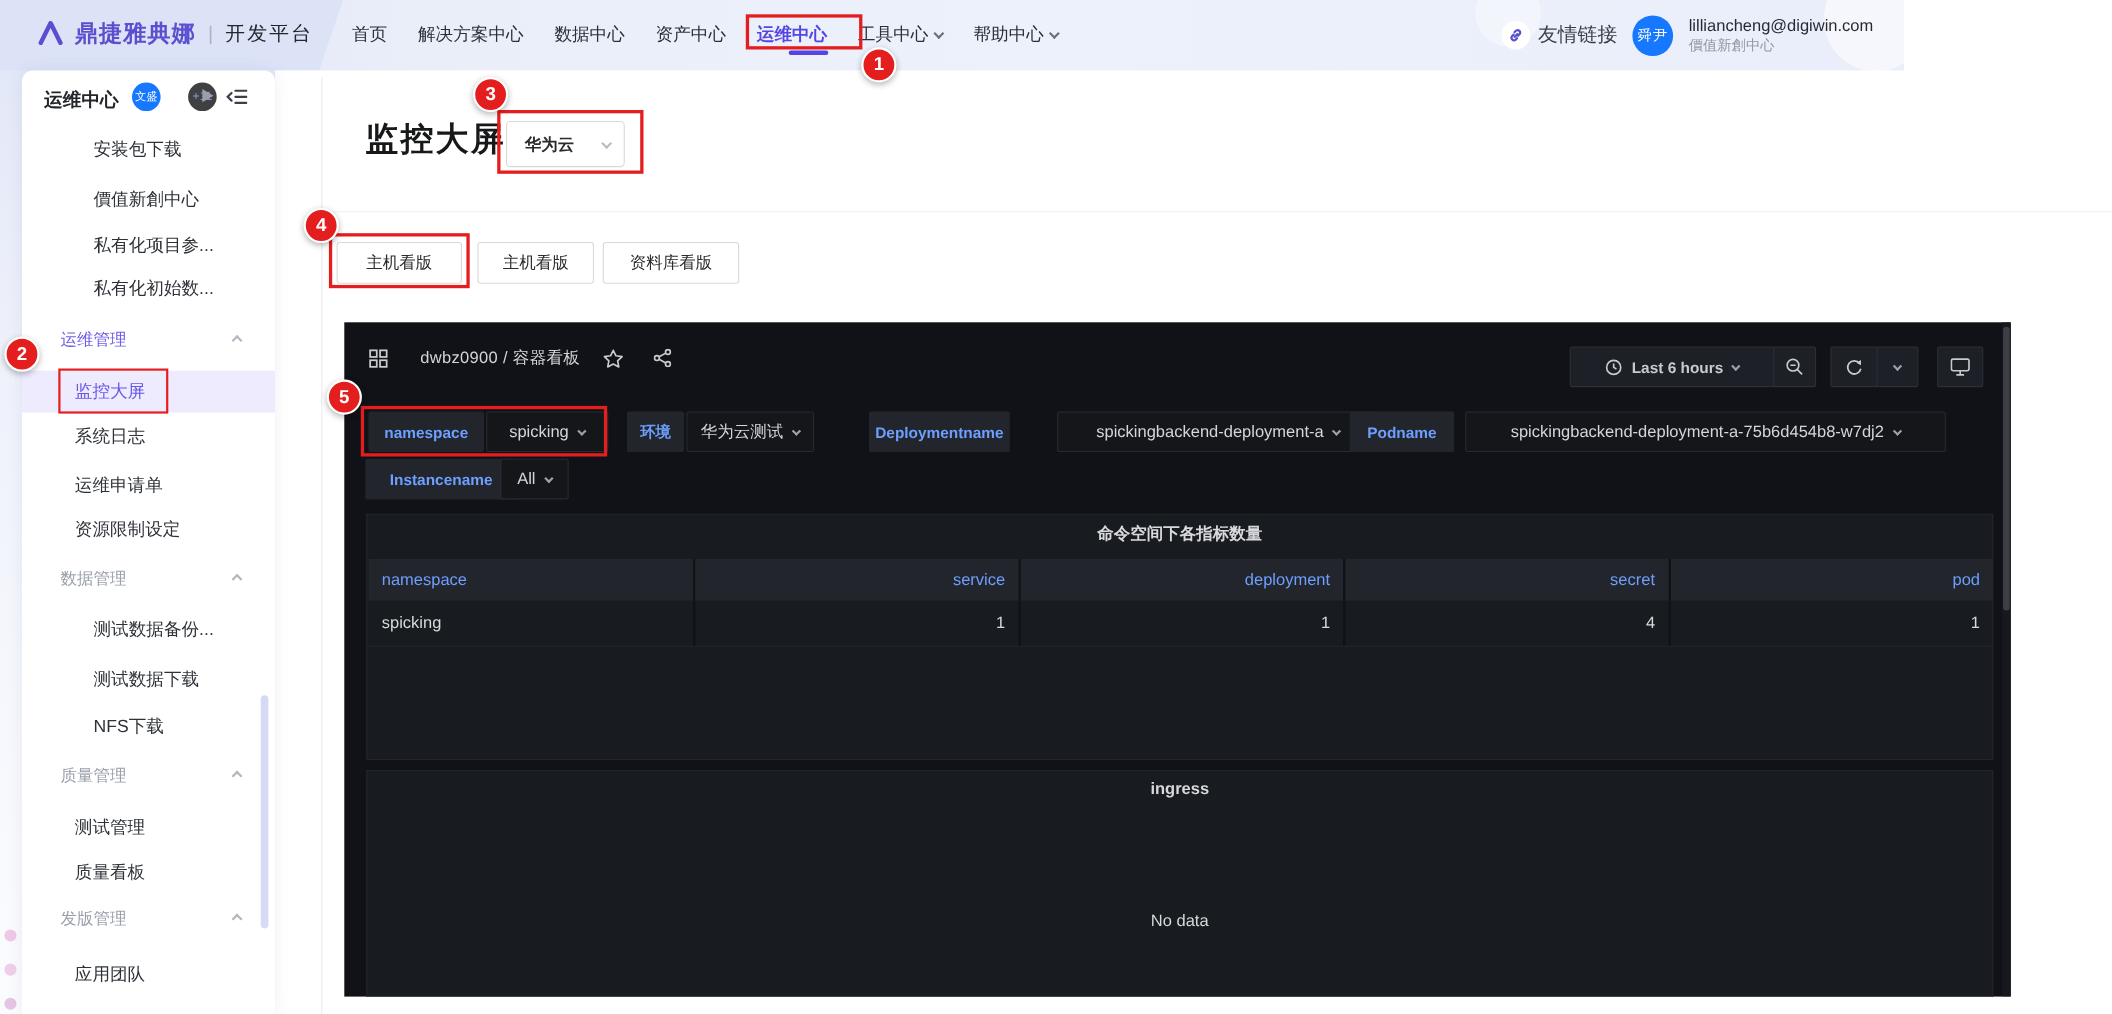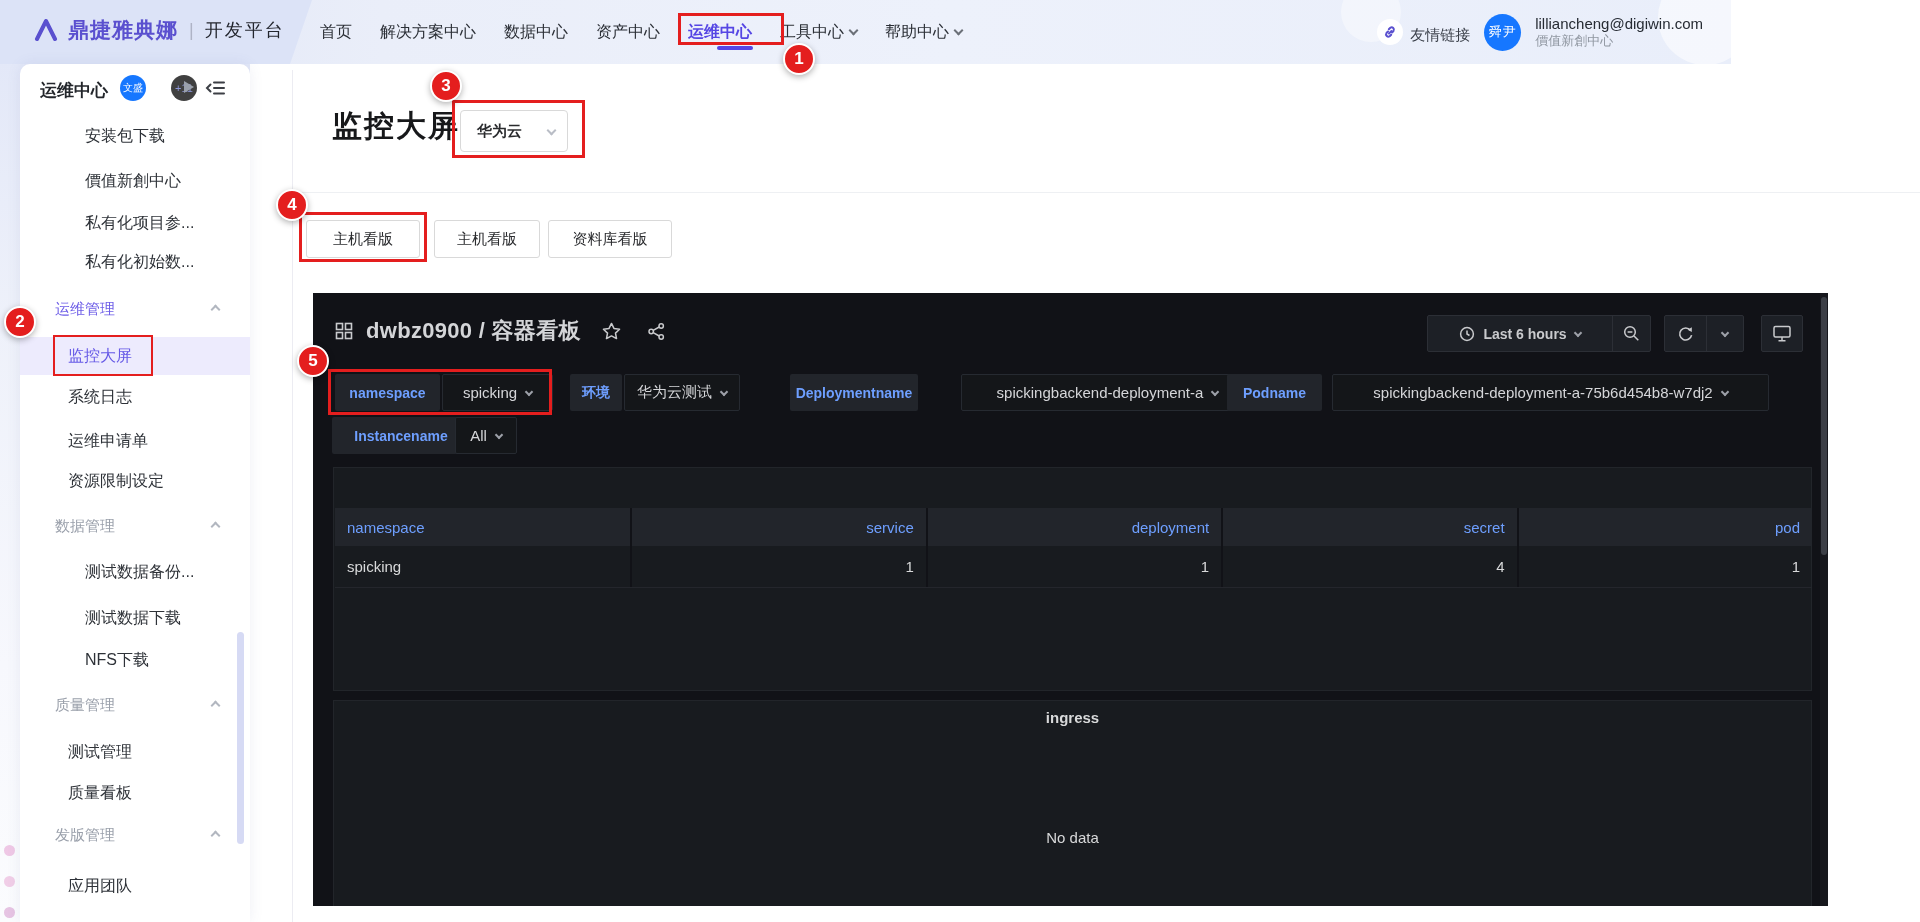--- a/index.html
+++ b/index.html
@@ -15,21 +15,21 @@
   .logo-wrap{position:absolute;left:33px;top:16px;display:flex;align-items:center;gap:9px;}
   .brand{font-size:21px;font-weight:bold;color:#5a50cf;letter-spacing:1px;}
   .logo-div{color:#aeb3c6;font-size:18px;margin:0 2px;}
   .product{font-size:18px;color:#23262e;letter-spacing:2px;}
   .topnav{position:absolute;left:320px;top:0;height:64px;display:flex;align-items:center;gap:28px;}
   .nav-item{font-size:16px;color:#2b2f36;cursor:pointer;display:flex;align-items:center;gap:6px;position:relative;height:64px;line-height:64px;}
   .nav-item .chev{color:#6b7078;margin-top:-3px;}
   .nav-item.active{color:#5546e4;font-weight:bold;}
   .nav-underline{position:absolute;left:717px;top:46px;width:36px;height:4px;border-radius:2px;background:#5546e4;}
   .top-right{position:absolute;right:28px;top:0;height:64px;display:flex;align-items:center;gap:14px;}
-  .friend-link{display:flex;align-items:flex-end;gap:7px;font-size:15px;color:#3a3f49;cursor:pointer;}
+  .friend-link{display:flex;align-items:flex-start;gap:7px;font-size:18px;color:#3a3f49;cursor:pointer;}
   .link-badge{width:26px;height:26px;border-radius:50%;background:#fff;display:flex;align-items:center;justify-content:center;}
   .avatar{width:37px;height:37px;border-radius:50%;background:#1677ff;color:#fff;font-size:13px;display:flex;align-items:center;justify-content:center;letter-spacing:1px;cursor:pointer;}
   .user-block{line-height:1.25;}
   .user-email{font-size:15px;color:#262b33;}
   .user-org{font-size:13px;color:#9097a1;}
 
   
   .left-zone{position:absolute;left:0;top:62px;width:250px;height:860px;
     background:linear-gradient(180deg,#e3e8f8 0%,#eef1fa 30%,#f7f8fd 70%,#fbfcfe 100%);}
   .sidebar{position:absolute;left:20px;top:64px;width:230px;height:858px;background:#fff;
@@ -60,21 +60,21 @@
   .env-select{position:absolute;left:460px;top:110px;width:108px;height:42px;border:1px solid #d9d9d9;border-radius:4px;
     background:#fff;display:flex;align-items:center;justify-content:space-between;padding:0 12px 0 16px;cursor:pointer;}
   .env-select .val{font-size:15px;font-weight:bold;color:#2a2b2e;}
   .env-select .chev{color:#b9bdc6;margin-top:-2px;}
   .tab-btn{position:absolute;top:220px;height:38px;border:1px solid #d9d9d9;border-radius:3px;background:#fff;
     display:flex;align-items:center;justify-content:center;font-size:15px;color:#2b2c2f;cursor:pointer;}
 
   
   .grafana{position:absolute;left:313px;top:293px;width:1515px;height:613px;background:#111217;overflow:hidden;z-index:4;}
   .gf-head-title{position:absolute;left:22px;top:23px;display:flex;align-items:center;gap:13px;color:#d4d5d8;}
-  .gf-bc{font-size:22px;font-weight:700;letter-spacing:.3px;cursor:pointer;}
+  .gf-bc{font-size:15px;font-weight:400;letter-spacing:.3px;cursor:pointer;margin-left:16px;}
   .gf-icon{color:#c9cacd;display:inline-flex;cursor:pointer;}
   .gf-btn-group{position:absolute;top:22px;height:37px;display:flex;border:1px solid #2c2f36;border-radius:2px;background:#1d2026;}
   .gf-btn{height:100%;display:flex;align-items:center;justify-content:center;gap:8px;color:#c9cacd;cursor:pointer;padding:0 10px;}
   .gf-btn + .gf-btn{border-left:1px solid #2c2f36;}
   .gf-btn .txt{font-size:14px;font-weight:700;}
   .gf-btn .chev{width:6px;height:6px;color:#9da0a8;margin-top:-2px;}
   .gf-scrollbar{position:absolute;right:0;top:0;width:8px;height:613px;background:#17181d;}
   .gf-thumb{position:absolute;left:1px;top:4px;width:6px;height:258px;border-radius:3px;background:#3c3f46;cursor:pointer;}
 
   .chip{position:absolute;height:37px;display:flex;align-items:center;justify-content:center;border-radius:2px;}
@@ -347,20 +347,21 @@
       <span class="chev"></span>
     </div>
 
   <div class="chip lbl-chip frow2" style="left:19px;width:138px;">Instancename</div>
   <div class="chip val-chip frow2" style="left:142px;width:62px;">
       <span>All</span>
       <span class="chev"></span>
     </div>
 
   <div class="panel" style="left:20px;top:174px;width:1479px;height:224px;">
+    <div class="panel-title">命令空间下各指标数量</div>
     <div class="tbl-head">
       <div class="cell">namespace</div>
       <div class="cell">service</div>
       <div class="cell">deployment</div>
       <div class="cell">secret</div>
       <div class="cell">pod</div>
     </div>
     <div class="tbl-row">
       <div class="cell">spicking</div>
       <div class="cell">1</div>

